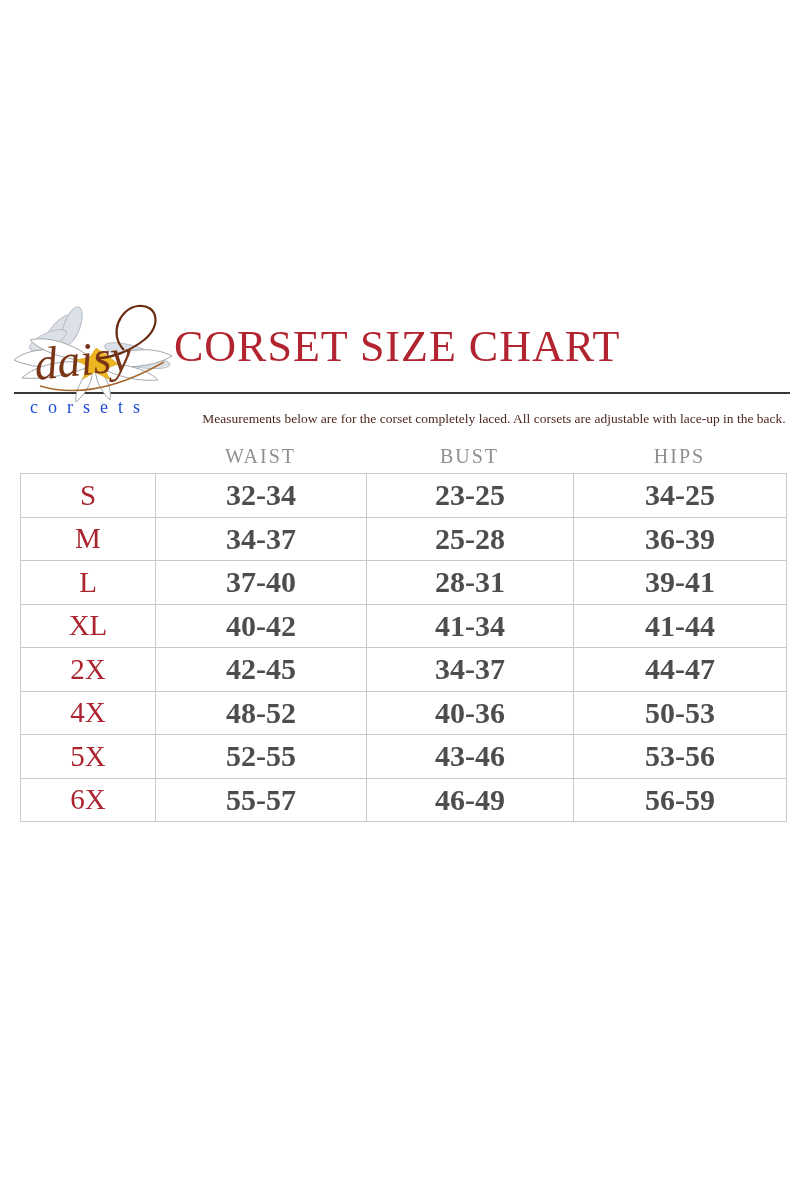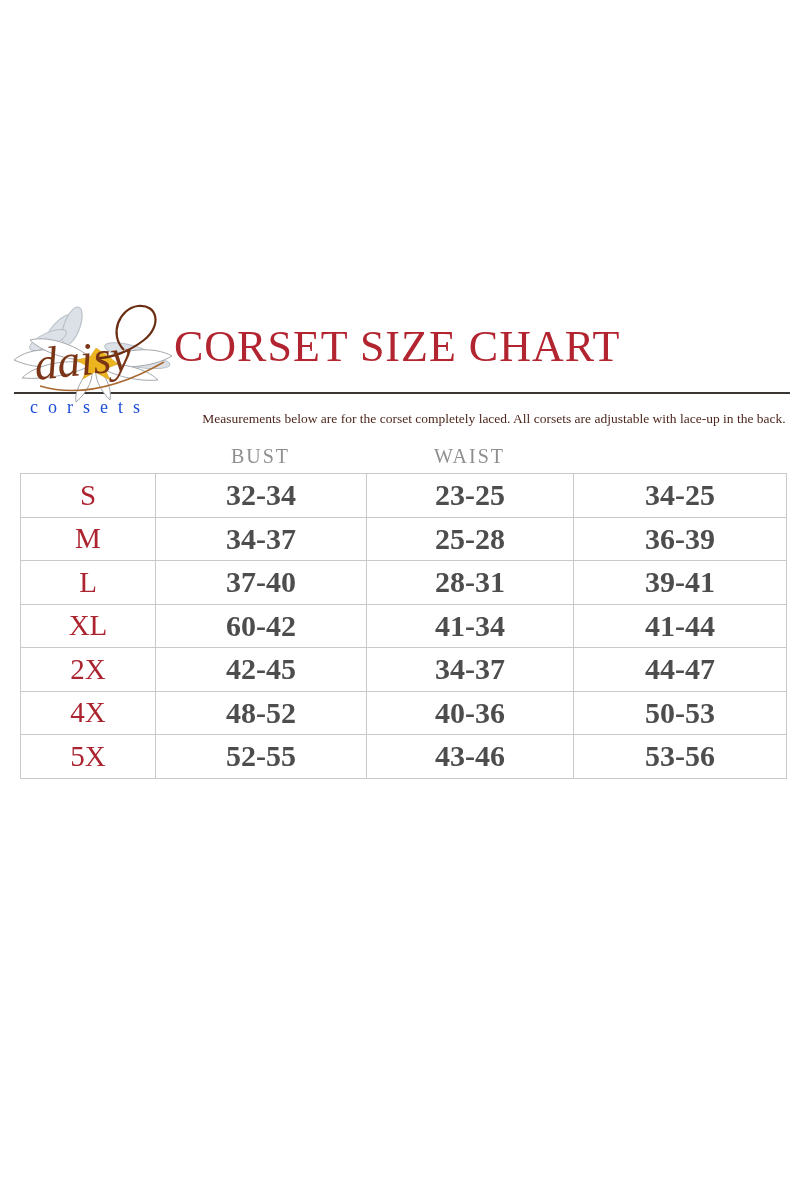--- a/index.html
+++ b/index.html
@@ -103,22 +103,23 @@
     </svg>
   </div>
 
   <div class="logo-corsets">corsets</div>
 
   <h1 class="title">CORSET SIZE CHART</h1>
   <p class="subtitle">Measurements below are for the corset completely laced.  All corsets are adjustable with lace-up in the back.</p>
 
   <div class="col-headers">
     <span></span>
+    <span>WAIST</span>
     <span>BUST</span>
-    <span>WAIST</span>
+    <span>HIPS</span>
   </div>
 
   <table class="size-table">
     <colgroup>
       <col style="width:135px">
       <col style="width:211px">
       <col style="width:207px">
       <col style="width:213px">
     </colgroup>
     <tbody>
@@ -135,21 +136,21 @@
           <td class="val-cell">36-39</td>
         </tr>
         <tr>
           <td class="size-cell">L</td>
           <td class="val-cell">37-40</td>
           <td class="val-cell">28-31</td>
           <td class="val-cell">39-41</td>
         </tr>
         <tr>
           <td class="size-cell">XL</td>
-          <td class="val-cell">60-42</td>
+          <td class="val-cell">40-42</td>
           <td class="val-cell">41-34</td>
           <td class="val-cell">41-44</td>
         </tr>
         <tr>
           <td class="size-cell">2X</td>
           <td class="val-cell">42-45</td>
           <td class="val-cell">34-37</td>
           <td class="val-cell">44-47</td>
         </tr>
         <tr>
@@ -157,16 +158,22 @@
           <td class="val-cell">48-52</td>
           <td class="val-cell">40-36</td>
           <td class="val-cell">50-53</td>
         </tr>
         <tr>
           <td class="size-cell">5X</td>
           <td class="val-cell">52-55</td>
           <td class="val-cell">43-46</td>
           <td class="val-cell">53-56</td>
         </tr>
+        <tr>
+          <td class="size-cell">6X</td>
+          <td class="val-cell">55-57</td>
+          <td class="val-cell">46-49</td>
+          <td class="val-cell">56-59</td>
+        </tr>
       </tbody>
   </table>
 
 </div>
 
 </body></html>

